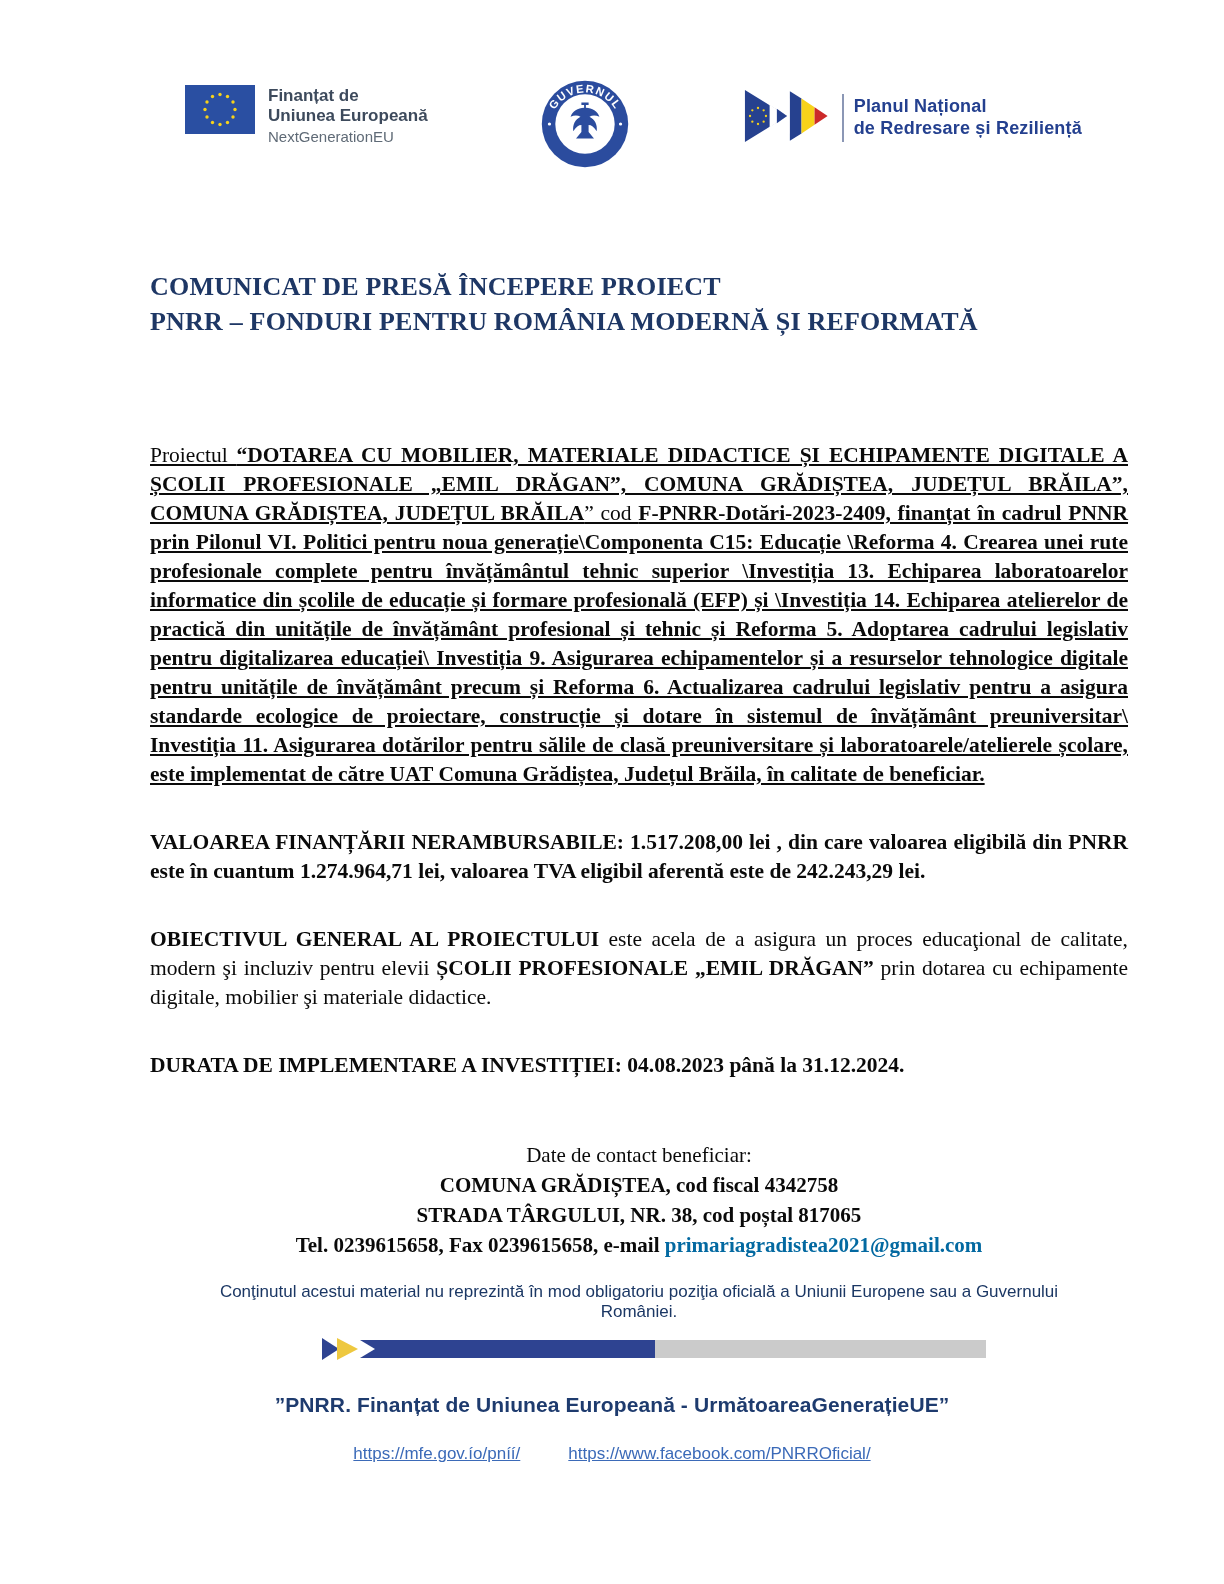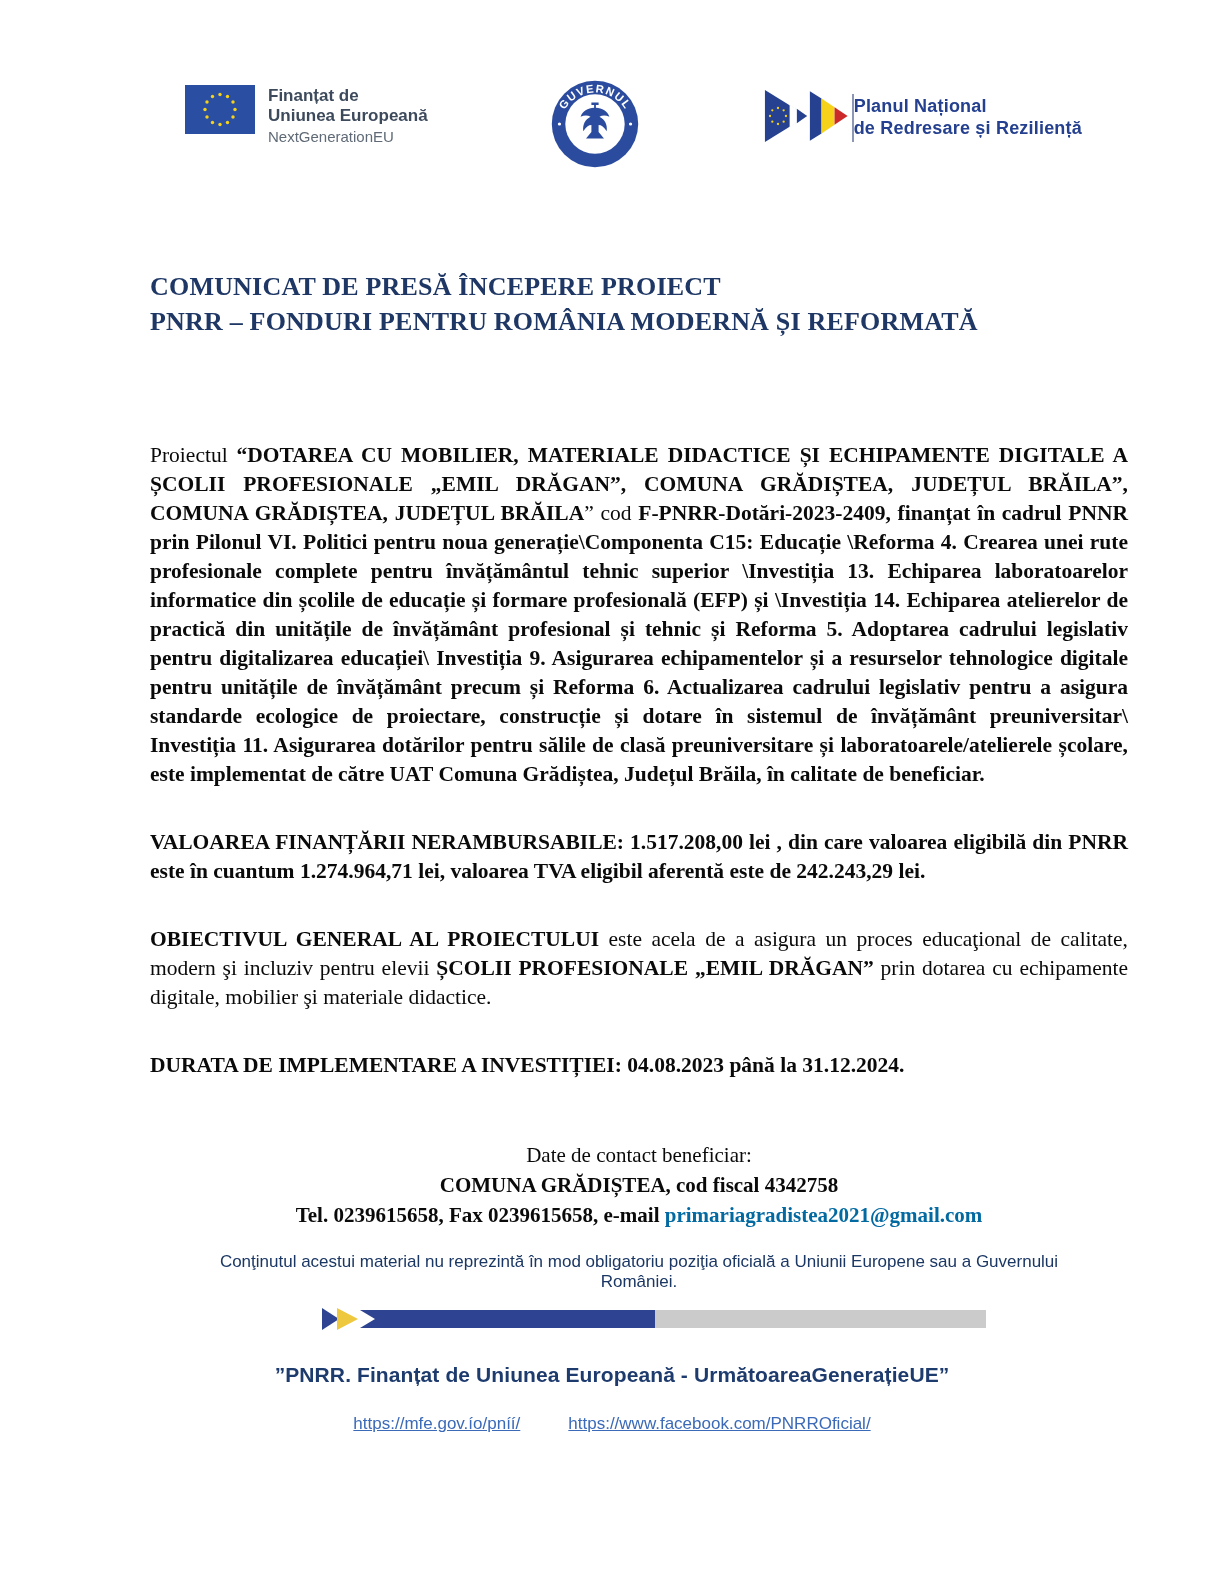--- a/index.html
+++ b/index.html
@@ -13,35 +13,35 @@
     display:flex;justify-content:space-between;align-items:flex-start;
     padding:85px 142px 0 185px;
   }
   .eu-logo{display:flex;align-items:flex-start;gap:13px;}
   .eu-flag{width:70px;height:49px;background:#2a4fa2;position:relative;flex:0 0 auto;}
   .eu-flag svg{display:block;}
   .eu-logo-text{font-family:"Liberation Sans", sans-serif;line-height:1.18;padding-top:1px;}
   .eu-logo-text .l1,.eu-logo-text .l2{font-weight:bold;font-size:17px;color:#3d4a5c;}
   .eu-logo-text .l3{font-size:15px;color:#5f6a76;margin-top:2px;}
   .gov-seal{margin-top:-6px;}
-  .pnrr-logo{display:flex;align-items:center;gap:0;margin-top:2px;}
+  .pnrr-logo{display:flex;align-items:center;gap:10px;margin-top:2px;}
   .pnrr-divider{width:2px;height:48px;background:#8b97b5;}
   .pnrr-text{font-family:"Liberation Sans", sans-serif;font-weight:bold;
     font-size:18px;line-height:1.2;color:#24408f;letter-spacing:.2px;}
   
   .title{
     margin:96px 96px 0 150px;
     font-size:26px;font-weight:bold;color:#1e3765;line-height:1.35;
     letter-spacing:.2px;
   }
   
   .content{padding:0 96px 0 150px;}
   .para{font-size:21.5px;line-height:29px;text-align:justify;margin:0;}
   .para + .para{margin-top:39px;}
-  .content .first{margin-top:102px;}
+  .content .first{margin-top:102px;text-decoration:underline;}
   
   .contact{margin-top:60px;text-align:center;font-size:21px;line-height:30px;}
   .contact .b{font-weight:bold;}
   .email-link{text-decoration:none;cursor:pointer;}
   
   .disclaimer{
     margin:22px 60px 0 60px;text-align:center;
     font-family:"Liberation Sans", sans-serif;font-size:17px;color:#1b3764;
   }
   .bar-wrap{margin:16px 0 0 322px;width:664px;height:22px;}
@@ -146,20 +146,21 @@
 
   <div class="content">
     <p class="para first"><span>Proiectul </span><span style="font-weight: bold;">“DOTAREA CU MOBILIER, MATERIALE DIDACTICE ȘI ECHIPAMENTE DIGITALE A ȘCOLII PROFESIONALE „EMIL DRĂGAN”, COMUNA GRĂDIȘTEA, JUDEȚUL BRĂILA”, COMUNA GRĂDIȘTEA, JUDEȚUL BRĂILA</span><span>” cod </span><span style="font-weight: bold;">F-PNRR-Dotări-2023-2409, finanțat în cadrul PNNR prin Pilonul VI. Politici pentru noua generație\Componenta C15: Educație \Reforma 4. Crearea unei rute profesionale complete pentru învățământul tehnic superior \Investiția 13. Echiparea laboratoarelor informatice din școlile de educație și formare profesională (EFP) și \Investiția 14. Echiparea atelierelor de practică din unitățile de învățământ profesional și tehnic și Reforma 5. Adoptarea cadrului legislativ pentru digitalizarea educației\ Investiția 9. Asigurarea echipamentelor și a resurselor tehnologice digitale pentru unitățile de învățământ precum și Reforma 6. Actualizarea cadrului legislativ pentru a asigura standarde ecologice de proiectare, construcție și dotare în sistemul de învățământ preuniversitar\ Investiția 11. Asigurarea dotărilor pentru sălile de clasă preuniversitare și laboratoarele/atelierele școlare, este implementat de către UAT Comuna Grădiștea, Județul Brăila, în calitate de beneficiar.</span></p>
     <p class="para"><span style="font-weight: bold;">VALOAREA FINANȚĂRII NERAMBURSABILE: 1.517.208,00 lei , din care valoarea eligibilă din PNRR este în cuantum 1.274.964,71 lei, valoarea TVA eligibil aferentă este de 242.243,29 lei.</span></p>
     <p class="para"><span style="font-weight: bold;">OBIECTIVUL GENERAL AL PROIECTULUI</span><span> este acela de a asigura un proces educaţional de calitate, modern şi incluziv pentru elevii </span><span style="font-weight: bold;">ȘCOLII PROFESIONALE „EMIL DRĂGAN”</span><span> prin dotarea cu echipamente digitale, mobilier şi materiale didactice.</span></p>
     <p class="para"><span style="font-weight: bold;">DURATA DE IMPLEMENTARE A INVESTIȚIEI: 04.08.2023 până la 31.12.2024.</span></p>
 
     <div class="contact">
       <div><span>Date de contact beneficiar:</span></div>
       <div><span style="font-weight: bold;">COMUNA GRĂDIȘTEA, cod fiscal 4342758</span></div>
+      <div><span style="font-weight: bold;">STRADA TÂRGULUI, NR. 38, cod poștal 817065</span></div>
       <div>
         <span><span style="font-weight: bold;">Tel. 0239615658, Fax 0239615658, e-mail </span></span><a class="email-link b" style="color:#0369a1">primariagradistea2021@gmail.com</a>
       </div>
     </div>
 
     <p class="disclaimer">Conţinutul acestui material nu reprezintă în mod obligatoriu poziţia oficială a Uniunii Europene sau a Guvernului României.</p>
   </div>
 
   <div class="bar-wrap">
     <svg width="664" height="22" viewBox="0 0 664 22">

